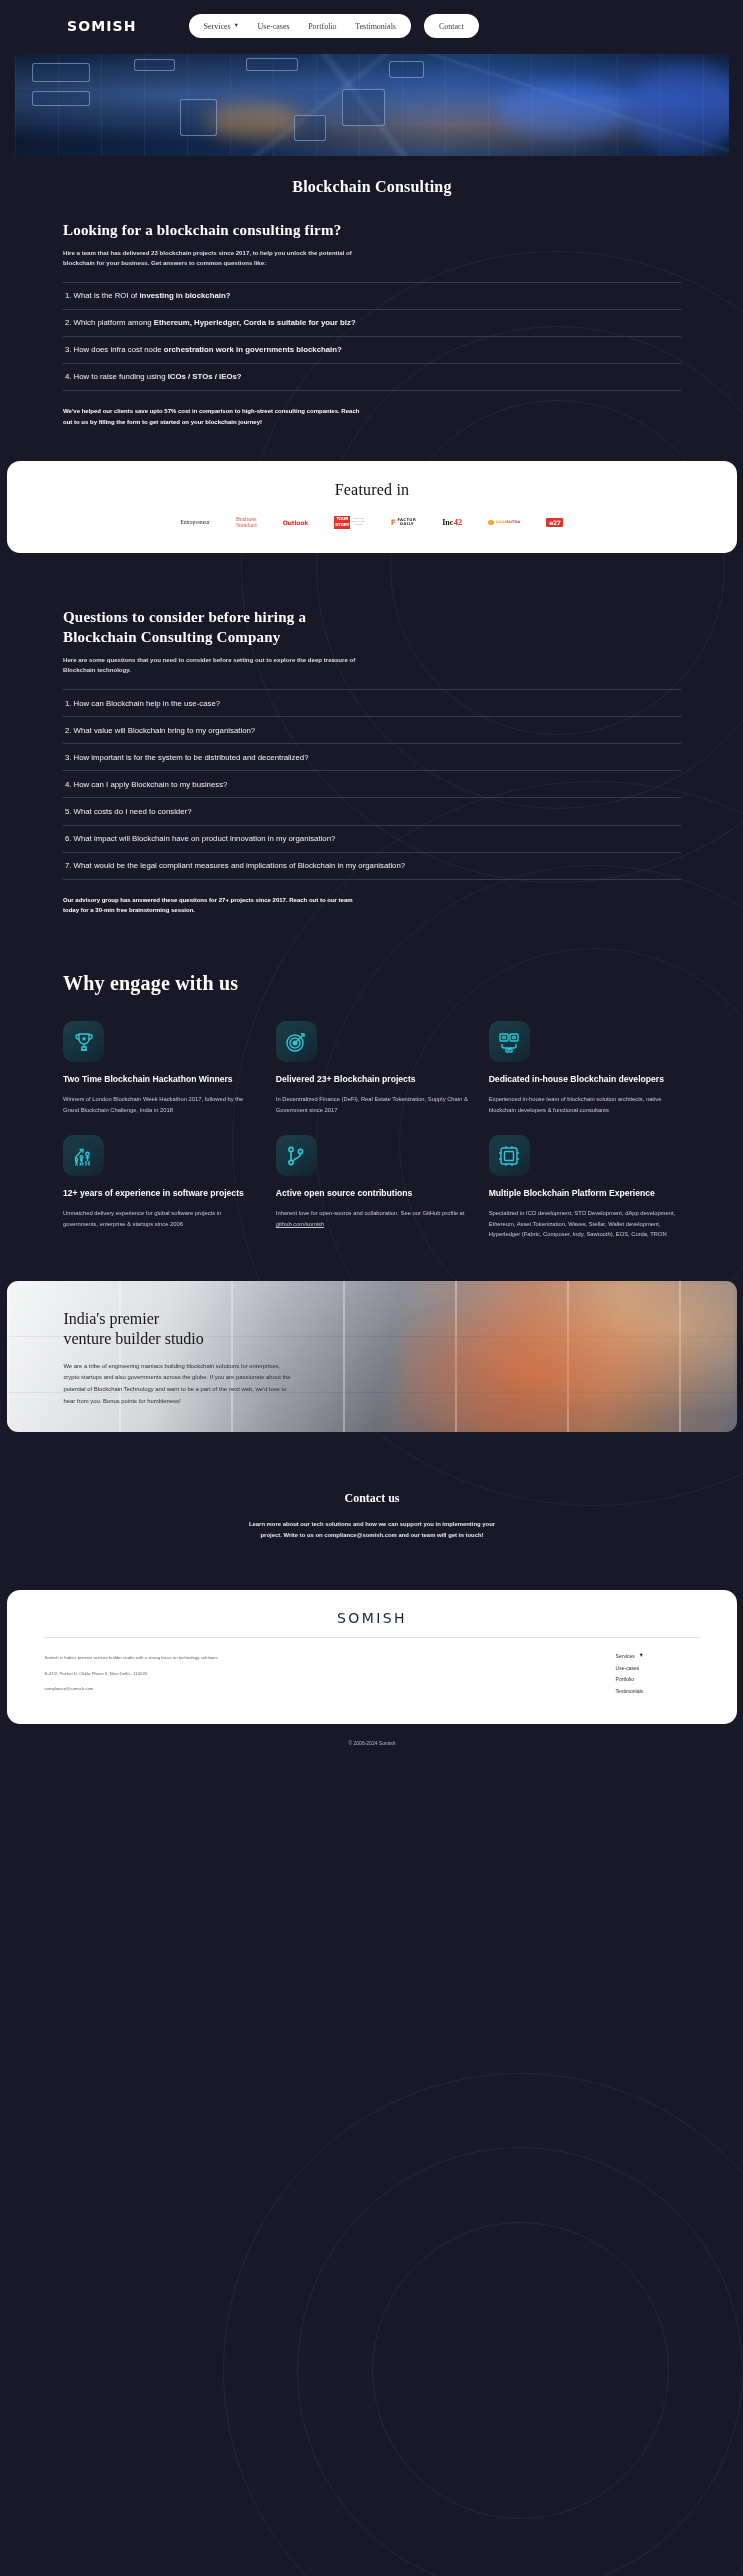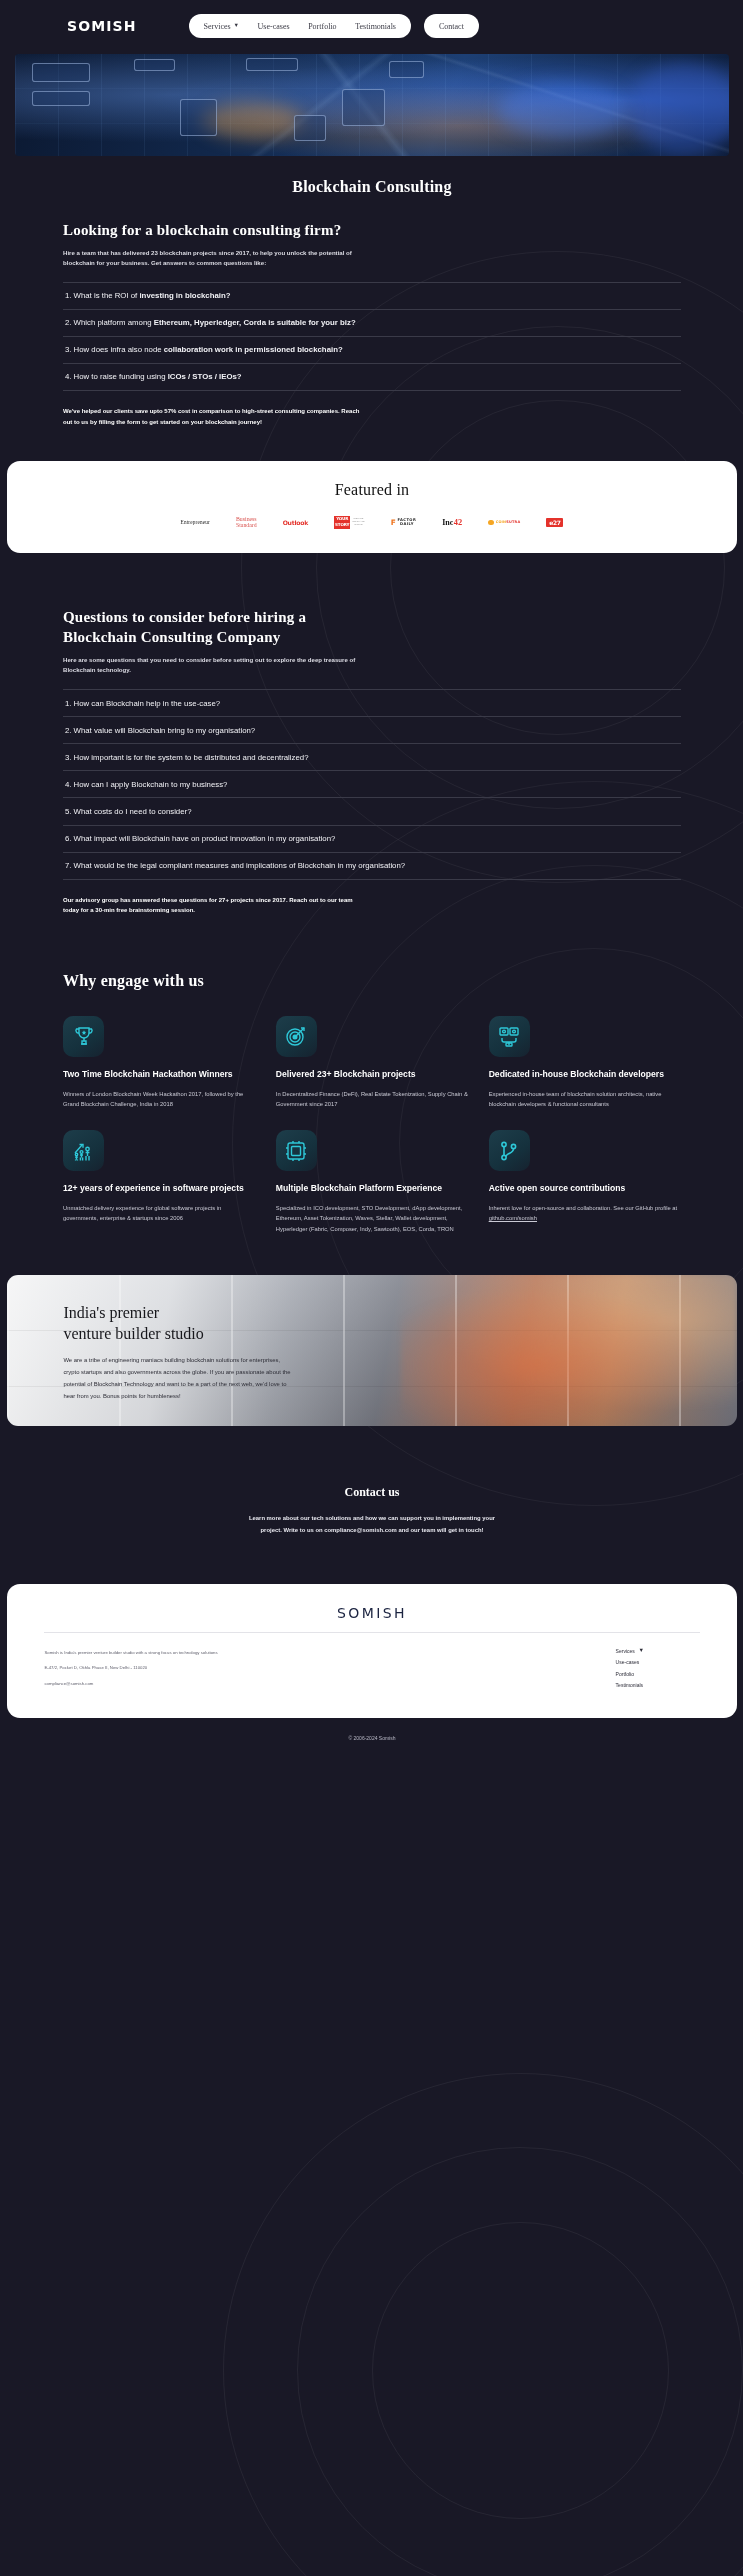--- a/index.html
+++ b/index.html
@@ -279,21 +279,21 @@
       <div class="qrow">
         <span>1.</span>
         <span>What is the ROI of </span><b>investing in blockchain?</b>
       </div>
       <div class="qrow">
         <span>2.</span>
         <span>Which platform among </span><b>Ethereum, Hyperledger, Corda is suitable for your biz?</b>
       </div>
       <div class="qrow">
         <span>3.</span>
-        <span>How does infra also node </span><b>collaboration work in permissioned blockchain?</b>
+        <span>How does infra cost node </span><b>orchestration work in governments blockchain?</b>
       </div>
       <div class="qrow">
         <span>4.</span>
         <span>How to raise funding using </span><b>ICOs / STOs / IEOs?</b>
       </div>
     </div>
 
     <div class="note">We've helped our clients save upto 57% cost in comparison to high-street consulting companies. Reach out to us by filling the form to get started on your blockchain journey!</div>
   </div>
 
@@ -376,21 +376,21 @@
       <div class="qrow">
         <span>7.</span>
         <span>What would be the legal compliant measures and implications of Blockchain in my organisation?</span>
       </div>
     </div>
 
     <div class="note">Our advisory group has answered these questions for 27+ projects since 2017. Reach out to our team today for a 30-min free brainstorming session.</div>
   </div>
 
   <div class="wrap" style="margin-top:54px;">
-    <h2 class="sect" style="font-size:16px;">Why engage with us</h2>
+    <h2 class="sect" style="font-size:20px;">Why engage with us</h2>
 
     <div class="cards">
 
       <div class="card">
         <div class="ico">
           <svg width="24" height="24" viewBox="0 0 24 24" fill="none" stroke="#2ec8d8" stroke-width="1.4">
             <path d="M7 4h10v5a5 5 0 0 1-10 0V4z"></path>
               <path d="M7 5H4.5a2.5 2.5 0 0 0 2.5 4"></path>
             <path d="M17 5h2.5a2.5 2.5 0 0 1-2.5 4"></path>
               <path d="M12 14v3"></path>
@@ -445,44 +445,44 @@
             <circle cx="15.5" cy="10" r="1.7"></circle>
               <path d="M15.5 12v5M13.6 13.5h3.8M14 17v4.5M17 17v4.5"></path>
           </svg>
         </div>
         <h4>12+ years of experience in software projects</h4>
         <p>Unmatched delivery experience for global software projects in governments, enterprise &amp; startups since 2006</p>
       </div>
 
       <div class="card">
         <div class="ico">
-          <svg width="24" height="24" viewBox="0 0 24 24" fill="none" stroke="#2ec8d8" stroke-width="1.4">
-            <rect x="4" y="4" width="16" height="16" rx="2"></rect>
-            <rect x="7.5" y="7.5" width="9" height="9" rx="1"></rect>
-            <path d="M9 4V2M15 4V2M9 22v-2M15 22v-2M4 9H2M4 15H2M22 9h-2M22 15h-2"></path>
-          </svg>
-        </div>
-        <h4>Multiple Blockchain Platform Experience</h4>
-        <p>Specialized in ICO development, STO Development, dApp development, Ethereum, Asset Tokenization, Waves, Stellar, Wallet development, Hyperledger (Fabric, Composer, Indy, Sawtooth), EOS, Corda, TRON</p>
-      </div>
-
-      <div class="card">
-        <div class="ico">
           <svg width="24" height="24" viewBox="0 0 24 24" fill="none" stroke="#2ec8d8" stroke-width="1.6">
             <circle cx="7" cy="5.5" r="2.1"></circle>
               <circle cx="7" cy="18.5" r="2.1"></circle>
               <circle cx="16.5" cy="7.5" r="2.1"></circle>
             <path d="M7 7.6v8.8"></path>
               <path d="M16.5 9.6c0 4-3.5 4.2-5.6 5.6-0.9.6-1.6 1.3-1.9 2.2"></path>
           </svg>
         </div>
         <h4>Active open source contributions</h4>
         <p><span>Inherent love for open-source and collaboration. See our GitHub profile at </span><a href="#" style="text-decoration:underline">github.com/somish</a></p>
       </div>
 
+      <div class="card">
+        <div class="ico">
+          <svg width="24" height="24" viewBox="0 0 24 24" fill="none" stroke="#2ec8d8" stroke-width="1.4">
+            <rect x="4" y="4" width="16" height="16" rx="2"></rect>
+            <rect x="7.5" y="7.5" width="9" height="9" rx="1"></rect>
+            <path d="M9 4V2M15 4V2M9 22v-2M15 22v-2M4 9H2M4 15H2M22 9h-2M22 15h-2"></path>
+          </svg>
+        </div>
+        <h4>Multiple Blockchain Platform Experience</h4>
+        <p>Specialized in ICO development, STO Development, dApp development, Ethereum, Asset Tokenization, Waves, Stellar, Wallet development, Hyperledger (Fabric, Composer, Indy, Sawtooth), EOS, Corda, TRON</p>
+      </div>
+
     </div>
   </div>
 
   <div class="studio">
     <div class="blurshapes"></div>
     <div class="warm"></div>
     <div class="inner">
       <h2>
         <span>India's premier</span><br>
         <span>venture builder studio</span>

